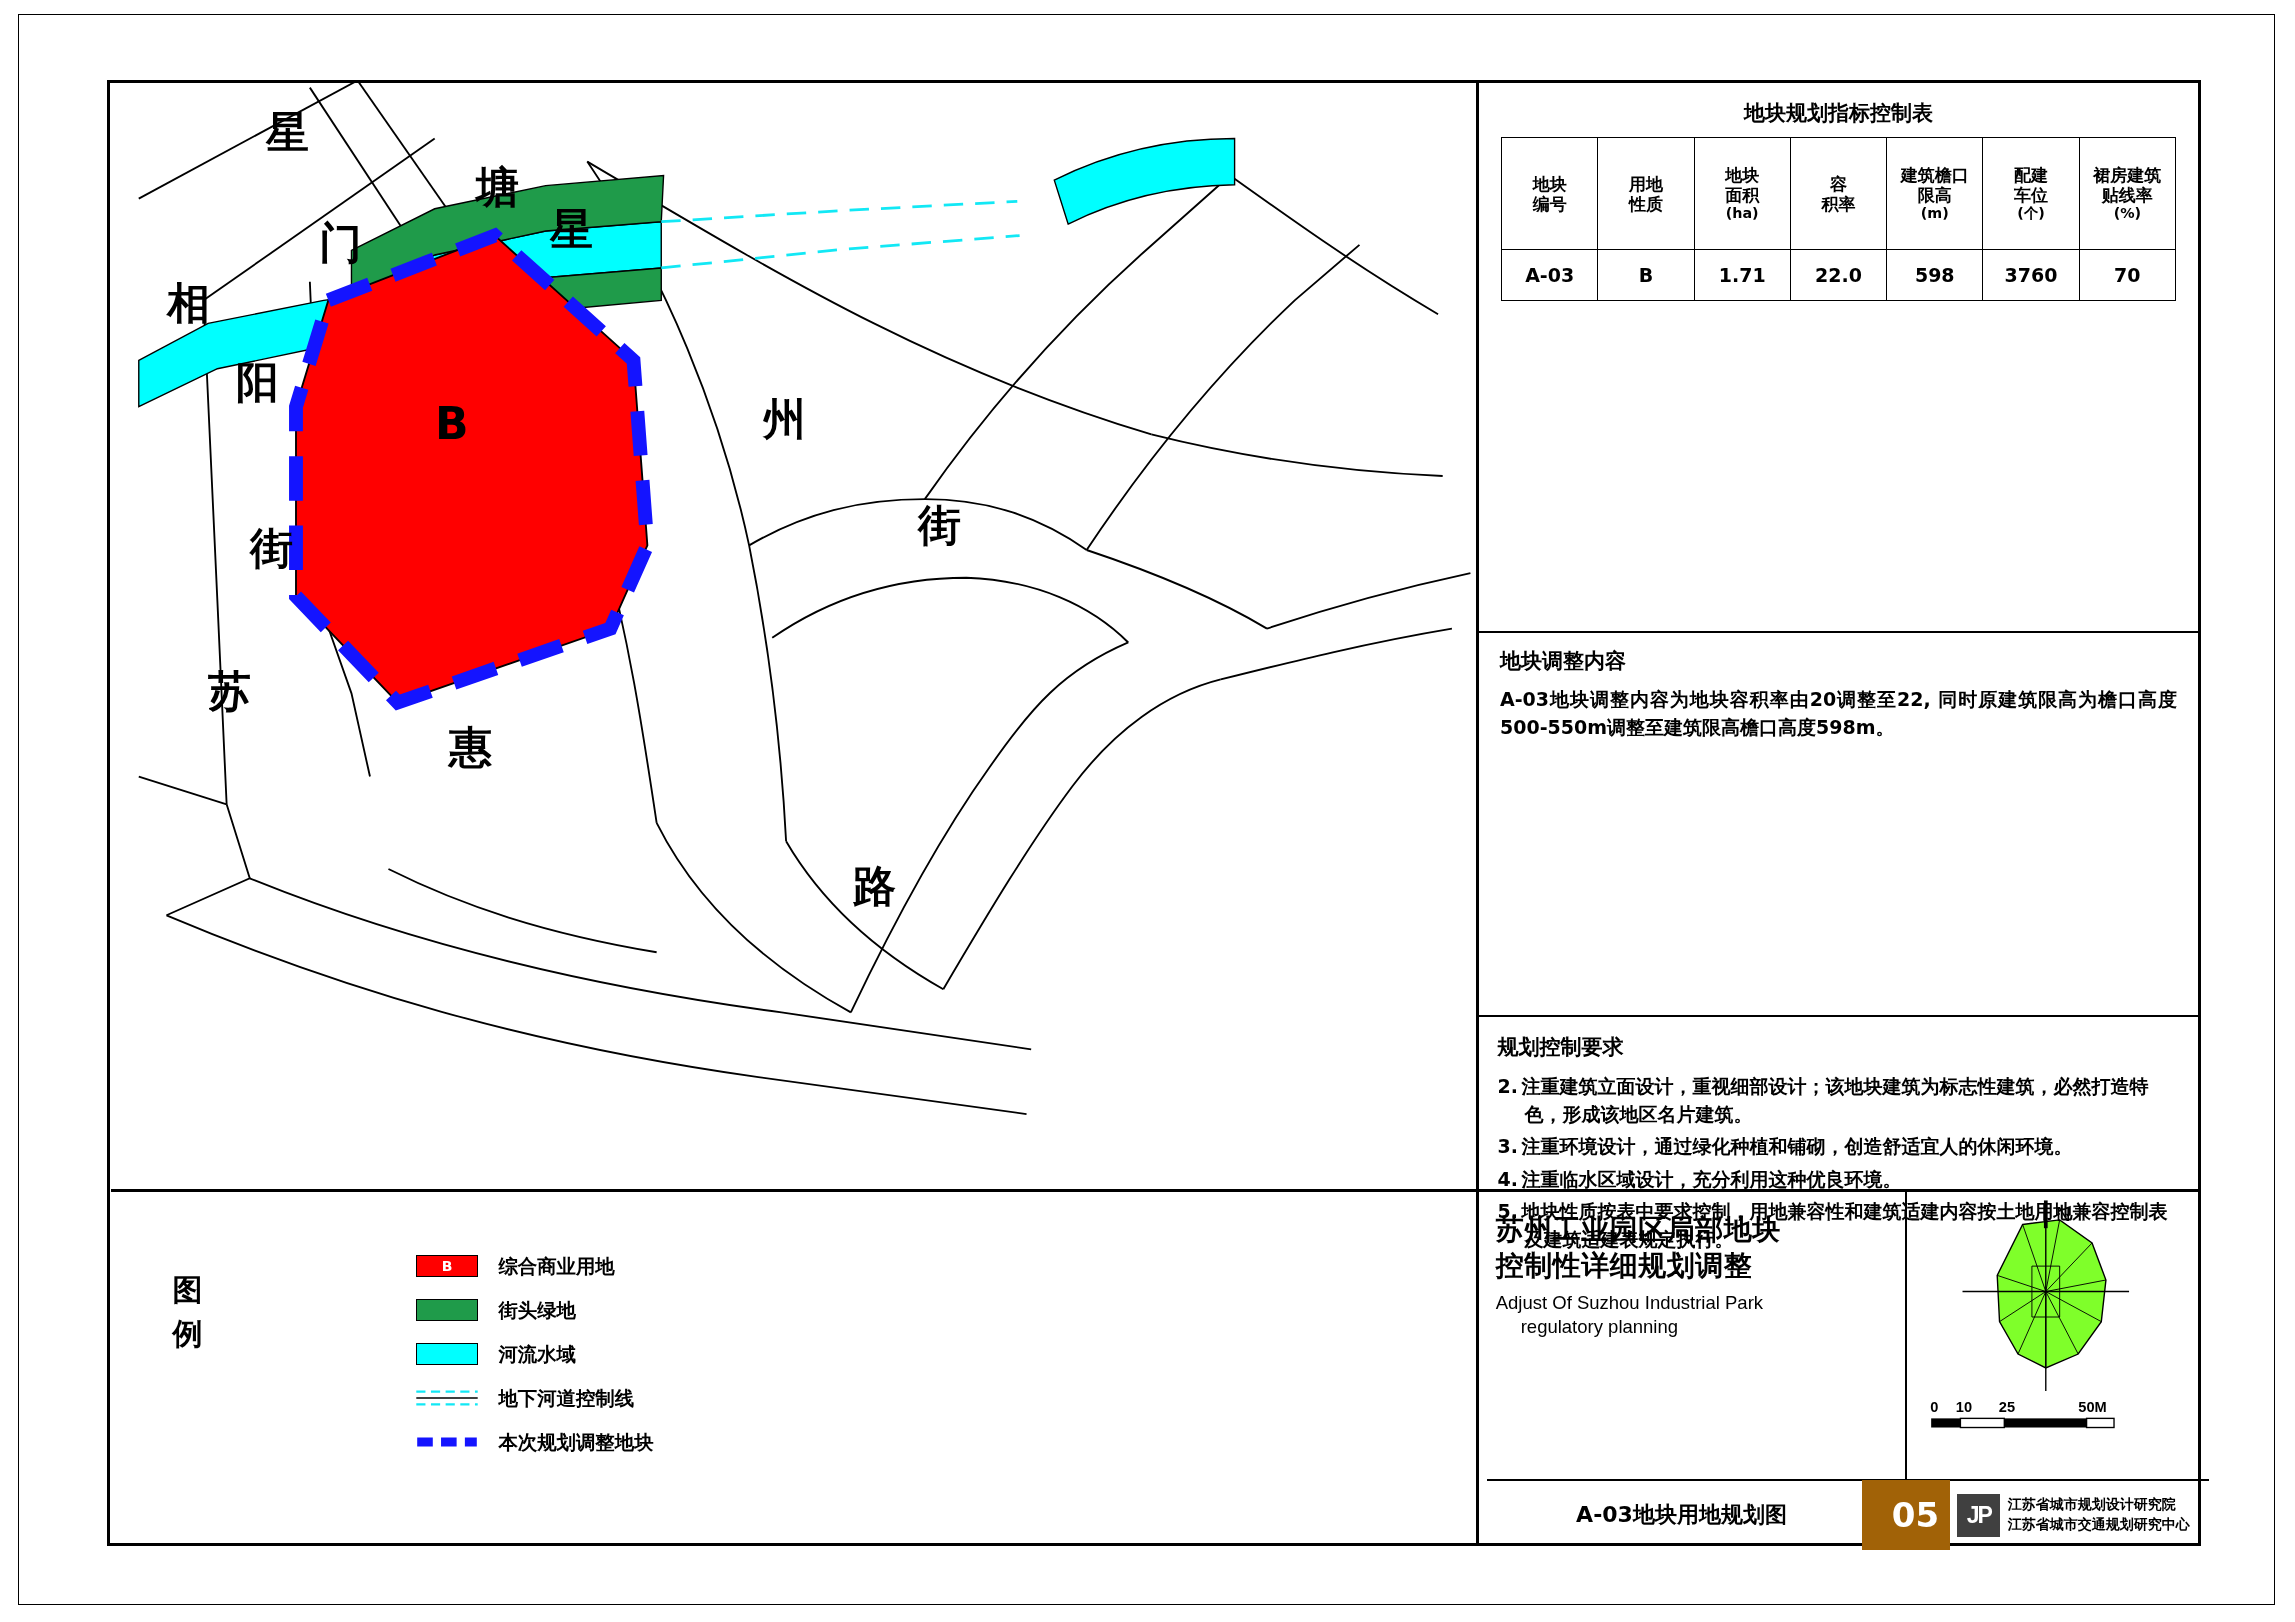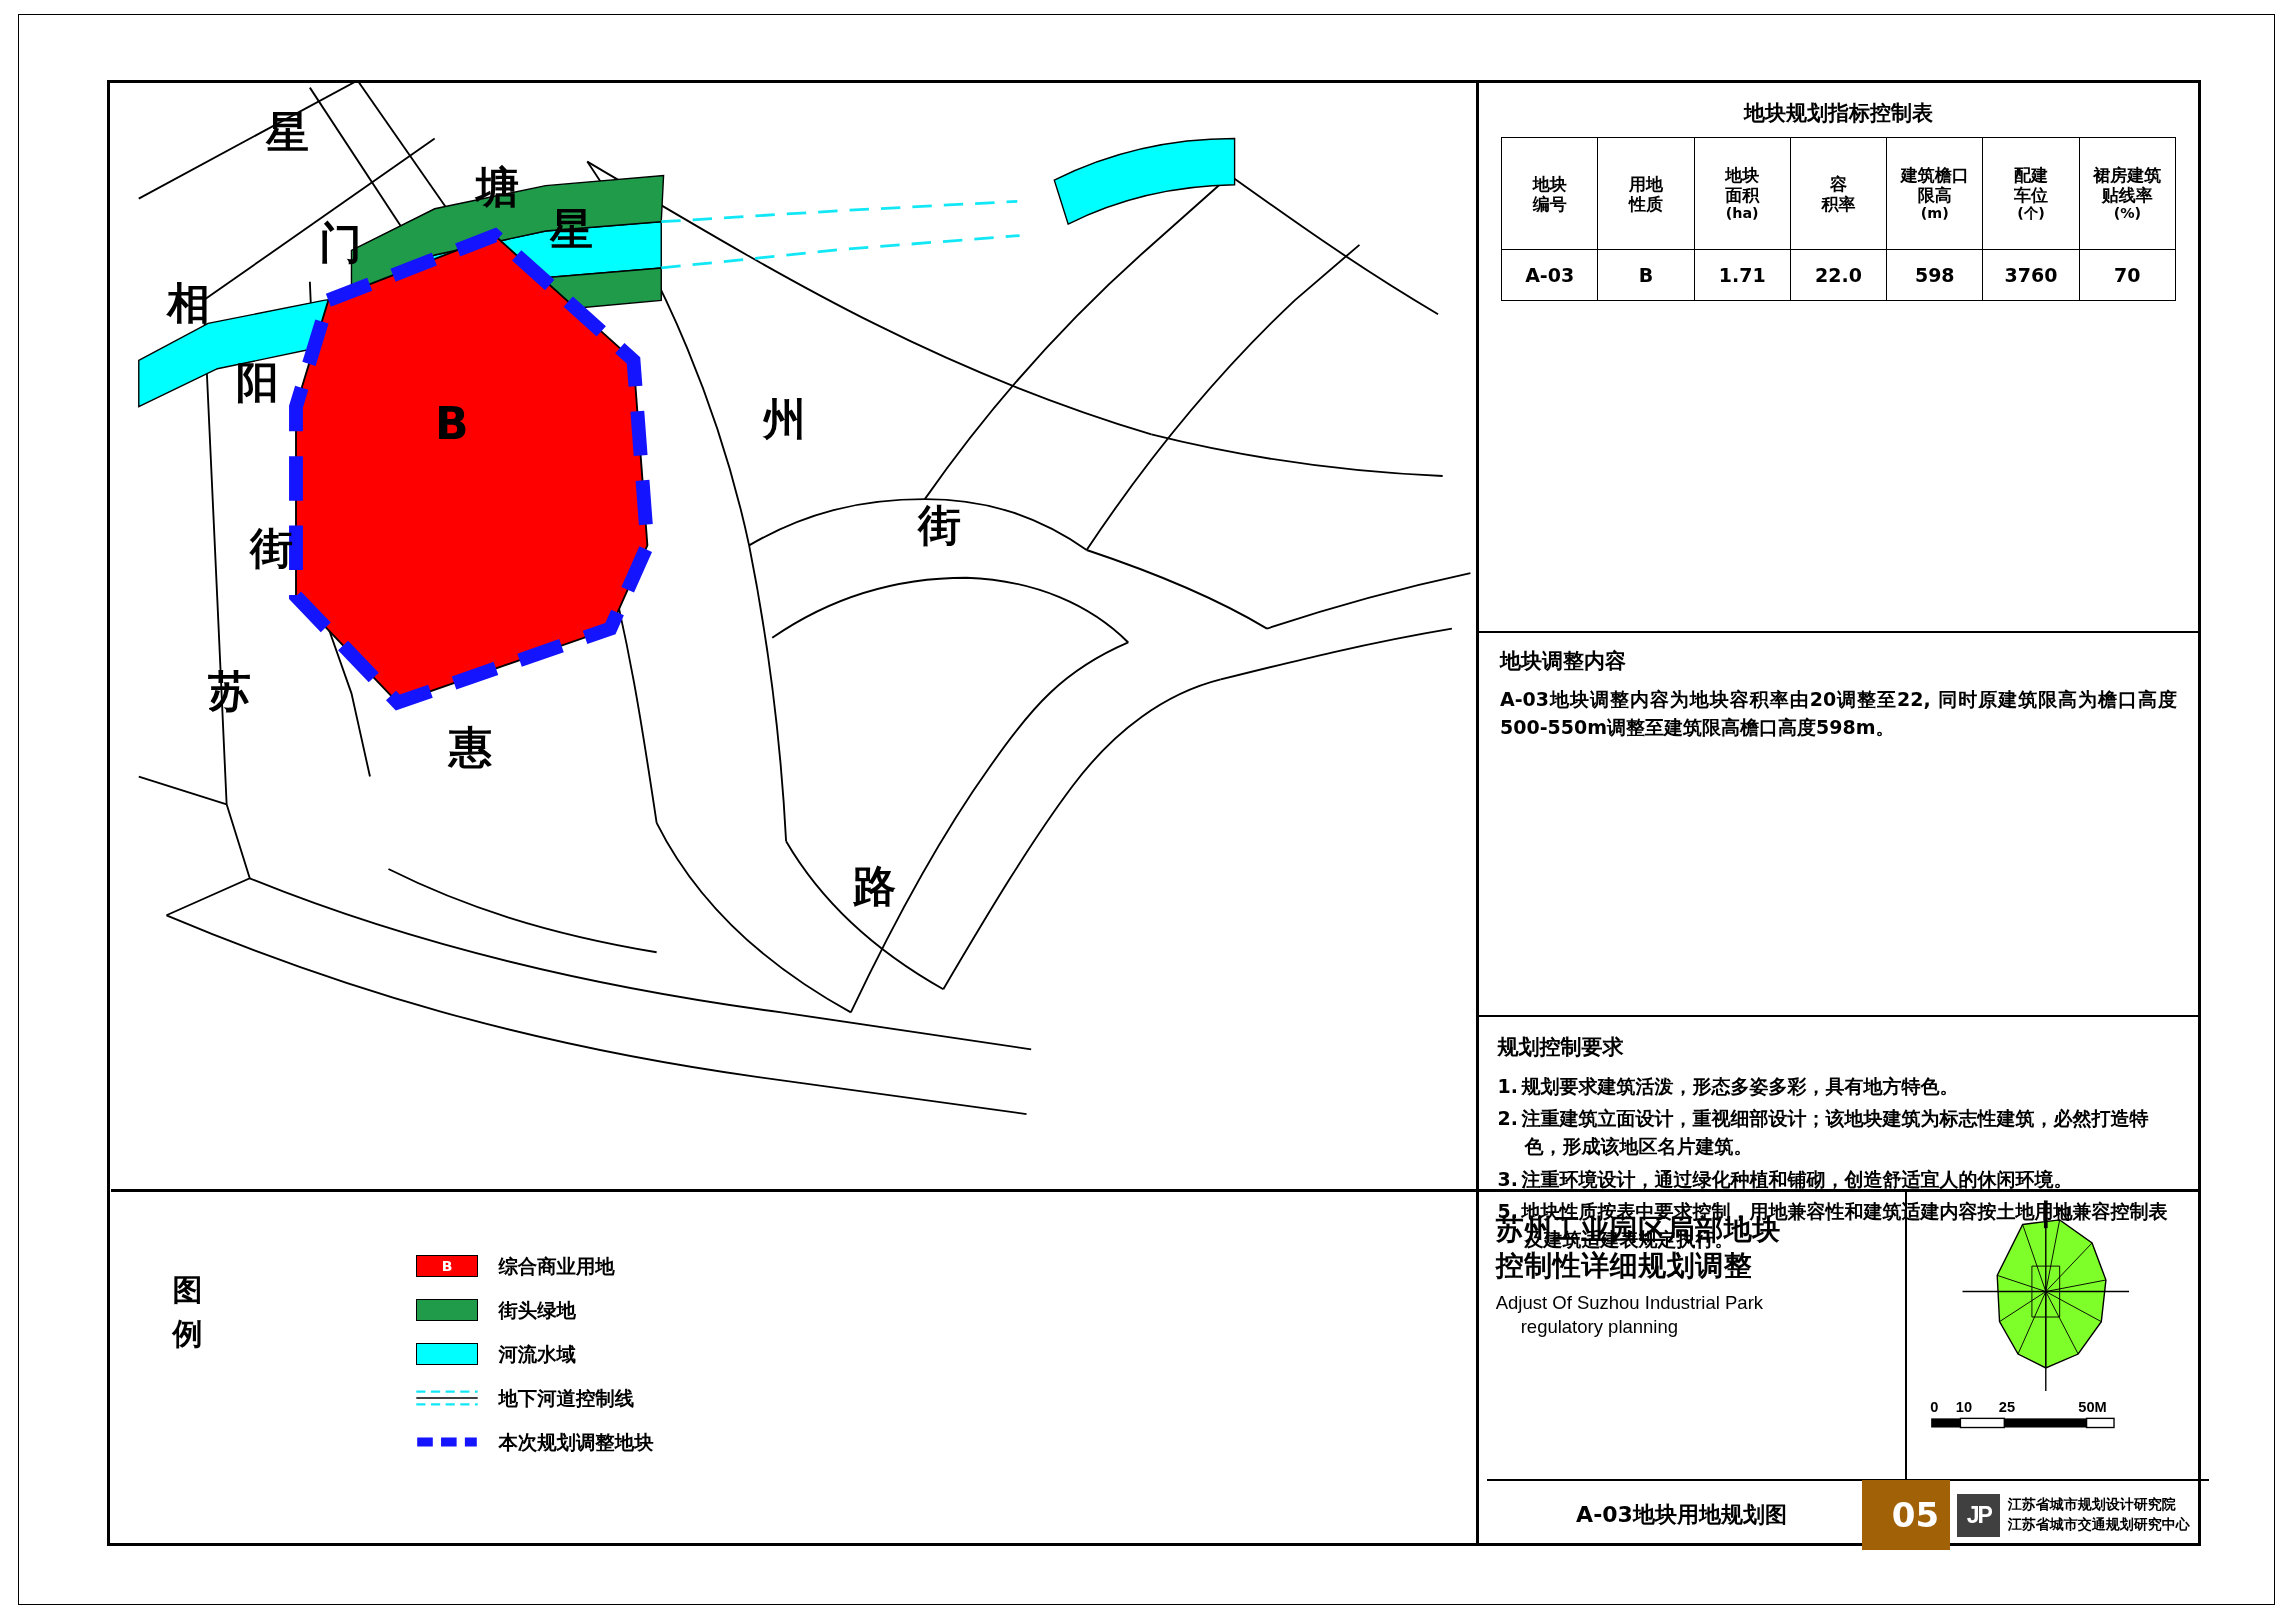--- a/index.html
+++ b/index.html
@@ -434,23 +434,23 @@
   </div>
 
   <div class="adjust-block">
     <div class="block-title">地块调整内容</div>
     <div class="adjust-text">A-03地块调整内容为地块容积率由20调整至22, 同时原建筑限高为檐口高度500-550m调整至建筑限高檐口高度598m。</div>
   </div>
 
   <div class="req-block">
     <div class="block-title">规划控制要求</div>
     <ul class="req-list">
-      <li><span class="num">1.</span><span>规划要求建筑活泼，形态多姿多彩，具有地方特色。</span></li>
       <li><span class="num">2.</span><span>注重建筑立面设计，重视细部设计；该地块建筑为标志性建筑，必然打造特色，形成该地区名片建筑。</span></li>
       <li><span class="num">3.</span><span>注重环境设计，通过绿化种植和铺砌，创造舒适宜人的休闲环境。</span></li>
+      <li><span class="num">4.</span><span>注重临水区域设计，充分利用这种优良环境。</span></li>
       <li><span class="num">5.</span><span>地块性质按表中要求控制，用地兼容性和建筑适建内容按土地用地兼容控制表及建筑适建表规定执行。</span></li>
     </ul>
   </div>
 
   <div class="legend-area">
     <div class="legend-title">图
 例</div>
     <div class="legend-list">
       <div class="legend-row">
         <div class="sw red">B</div>

